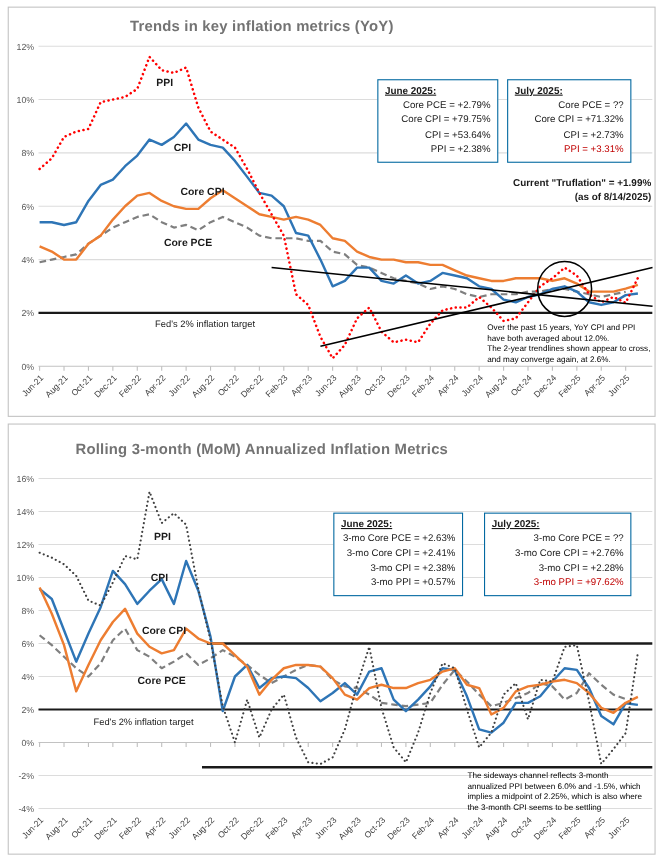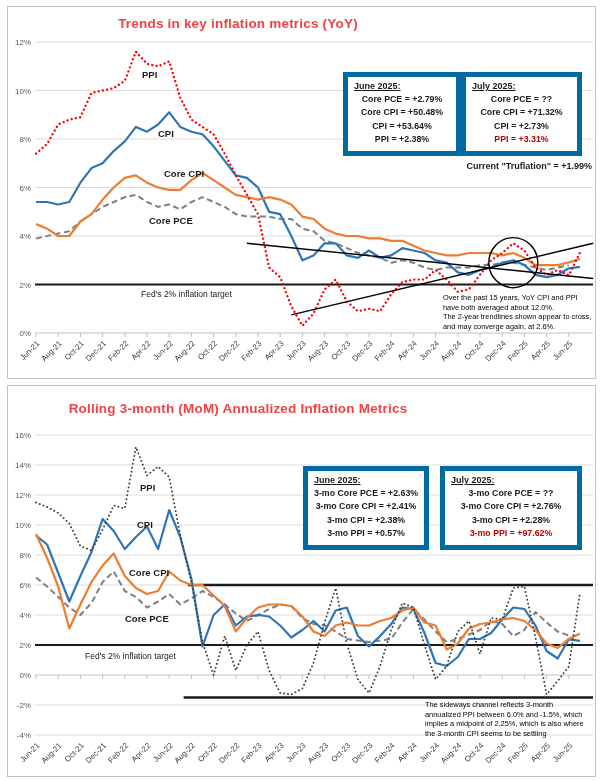--- a/index.html
+++ b/index.html
@@ -3,27 +3,27 @@
 <meta charset="utf-8">
 <style>
   html,body{margin:0;padding:0;background:#fff;}
   .page{position:relative;width:600px;height:781px;background:#fff;overflow:hidden;
         font-family:"Liberation Sans",sans-serif;}
   .panel{position:absolute;background:#fff;border:1px solid #c3c3c3;}
   .panel.p1{left:7px;top:6px;width:587px;height:371px;}
   .panel.p2{left:7px;top:385px;width:587px;height:390px;}
   svg.charts{position:absolute;left:0;top:0;}
   .chart-title{position:absolute;left:0;width:476px;text-align:center;
-    font-size:13.5px;font-weight:700;color:#ef4444;letter-spacing:.2px;}
+    font-size:13.5px;font-weight:700;color:#737373;letter-spacing:.2px;}
   .chart-title.t1{top:16px;}
   .chart-title.t2{top:401px;}
-  .box{position:absolute;background:#fff;border:5px solid #0369a1;padding:3px 6px 4px 6px;
+  .box{position:absolute;background:#fff;border:1px solid #0369a1;padding:3px 6px 4px 6px;
     font-size:8.8px;color:#1a1a1a;}
   .box .bt{font-weight:700;font-size:9px;text-decoration:underline;line-height:13px;white-space:nowrap;}
-  .box .br{font-weight:700;line-height:13.4px;text-align:center;white-space:nowrap;}
+  .box .br{font-weight:400;line-height:13.4px;text-align:right;white-space:nowrap;}
   .box .br.red{color:#c00000;}
   .note{position:absolute;color:#000;font-size:7.4px;line-height:9.7px;}
   .note div{white-space:nowrap;}
   .trufl{position:absolute;left:392px;top:160px;width:200px;text-align:right;
     font-size:9px;line-height:12.5px;font-weight:600;color:#1a1a1a;}
   .trufl div{white-space:nowrap;}
 </style>
 </head>
 <body>
 
@@ -195,21 +195,21 @@
       <text x="125" y="622" font-size="9.5" font-weight="bold" fill="#1a1a1a">Core PCE</text>
       <text x="140" y="491" font-size="9.5" font-weight="bold" fill="#1a1a1a">PPI</text>
     </svg>
 
   <div class="chart-title t1">Trends in key inflation metrics (YoY)</div>
   <div class="chart-title t2">Rolling 3-month (MoM) Annualized Inflation Metrics</div>
 
   <div class="box" style="left:343px;top:72px;width:96px">
     <div class="bt">June 2025:</div>
     <div class="br">Core PCE = +2.79%</div>
-    <div class="br">Core CPI  = +50.48%</div>
+    <div class="br">Core CPI  = +79.75%</div>
     <div class="br">CPI  = +53.64%</div>
     <div class="br">PPI  = +2.38%</div>
   </div>
   <div class="box" style="left:461px;top:72px;width:99px">
     <div class="bt">July 2025:</div>
     <div class="br">Core PCE =  ??</div>
     <div class="br">Core CPI =  +71.32%</div>
     <div class="br">CPI =  +2.73%</div>
     <div class="br red">PPI =  +3.31%</div>
   </div>
@@ -224,20 +224,21 @@
   <div class="box" style="left:440px;top:466px;width:120px">
     <div class="bt">July 2025:</div>
     <div class="br">3-mo Core PCE =  ??</div>
     <div class="br">3-mo Core CPI  = +2.76%</div>
     <div class="br">3-mo CPI   = +2.28%</div>
     <div class="br red">3-mo PPI   = +97.62%</div>
   </div>
 
   <div class="trufl">
     <div>Current "Truflation" =  +1.99%</div>
+    <div>(as of 8/14/2025)</div>
   </div>
   <div class="note" style="left:443px;top:293px;">
     <div>Over the past 15 years, YoY CPI and PPI</div>
     <div>have both averaged about 12.0%.</div>
     <div>The 2-year trendlines shown appear to cross,</div>
     <div>and may converge again, at 2.6%.</div>
   </div>
 
   <div class="note" style="left:425px;top:700px;">
     <div>The sideways channel reflects 3-month</div>

